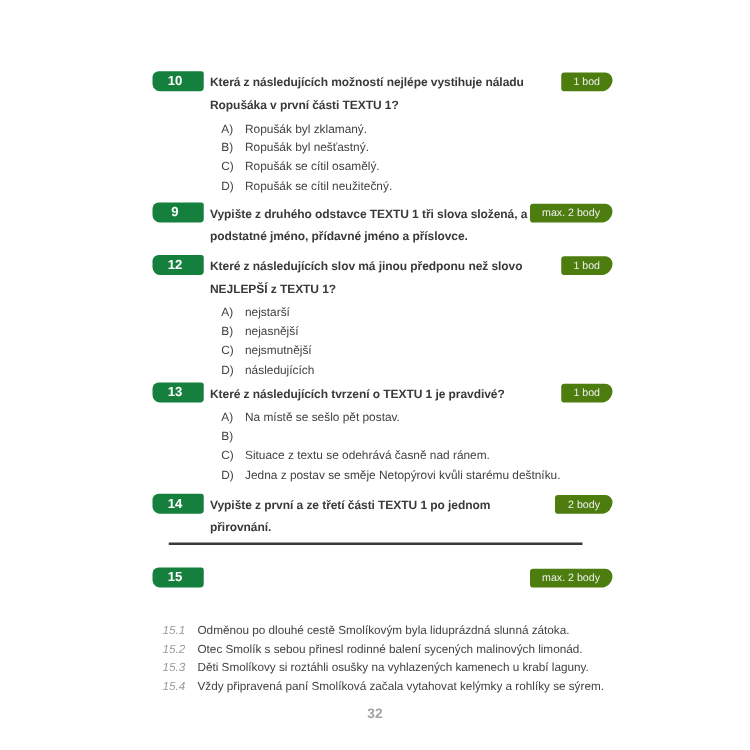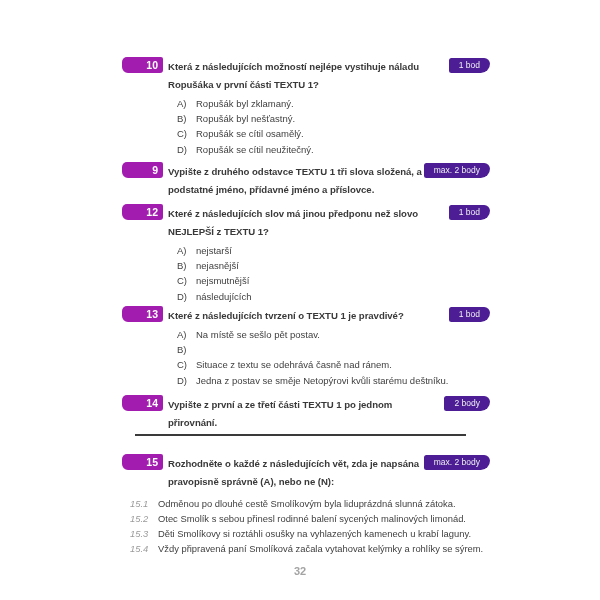--- a/index.html
+++ b/index.html
@@ -5,27 +5,27 @@
   html,body{margin:0;padding:0;}
   body{
     width:600px;height:600px;background:#ffffff;
     font-family:"Liberation Sans","DejaVu Sans",sans-serif;
     color:#3c3c3c;position:relative;overflow:hidden;
     -webkit-font-smoothing:antialiased;
   }
   .qblock{position:absolute;left:122px;width:368px;}
   .qbadge{
     position:absolute;left:0;top:0;width:41px;height:16px;box-sizing:border-box;
-    background:#a21caf;color:#ffffff;border-radius:5px 2px 3px 6px;
-    font-size:10.5px;font-weight:bold;text-align:right;
+    background:#15803d;color:#ffffff;border-radius:5px 2px 3px 6px;
+    font-size:10.5px;font-weight:bold;text-align:center;
     padding-right:5px;line-height:16px;
   }
   .pbadge{
     position:absolute;right:0;top:1px;height:15px;box-sizing:border-box;
-    background:#4c1d95;color:#f0f0f0;border-radius:3px 7px 11px 3px;
+    background:#4d7c0f;color:#f0f0f0;border-radius:3px 7px 11px 3px;
     font-size:8.5px;line-height:15px;padding:0 10px;white-space:nowrap;
   }
   .qheader{
     margin-left:46px;margin-right:80px;padding-top:1px;
     font-size:9.6px;font-weight:700;color:#393939;line-height:18px;
     letter-spacing:-0.05px;white-space:nowrap;
   }
   .opts{margin-left:55px;margin-top:2px;}
   .opt{display:flex;line-height:15.2px;font-size:9.5px;color:#414141;white-space:nowrap;}
   .opt-letter{width:19px;flex:none;}
@@ -137,24 +137,20 @@
     <div>Vypište z první a ze třetí části TEXTU 1 po jednom</div>
     <div>přirovnání.</div>
   </div>
 </section>
 
 <div class="divider" style="top:434px"></div>
 
 <section class="qblock" style="top:454px">
   <span class="qbadge">15</span>
   <span class="pbadge">max. 2 body</span>
-  <div class="qheader">
-    <div>Rozhodněte o každé z následujících vět, zda je napsána</div>
-    <div>pravopisně správně (A), nebo ne (N):</div>
-  </div>
 </section>
 
 <div class="subitems" style="top:496px">
   <div class="subitem">
       <span class="sub-num">15.1</span>
       <span class="sub-text">Odměnou po dlouhé cestě Smolíkovým byla liduprázdná slunná zátoka.</span>
     </div>
   <div class="subitem">
       <span class="sub-num">15.2</span>
       <span class="sub-text">Otec Smolík s sebou přinesl rodinné balení sycených malinových limonád.</span>

